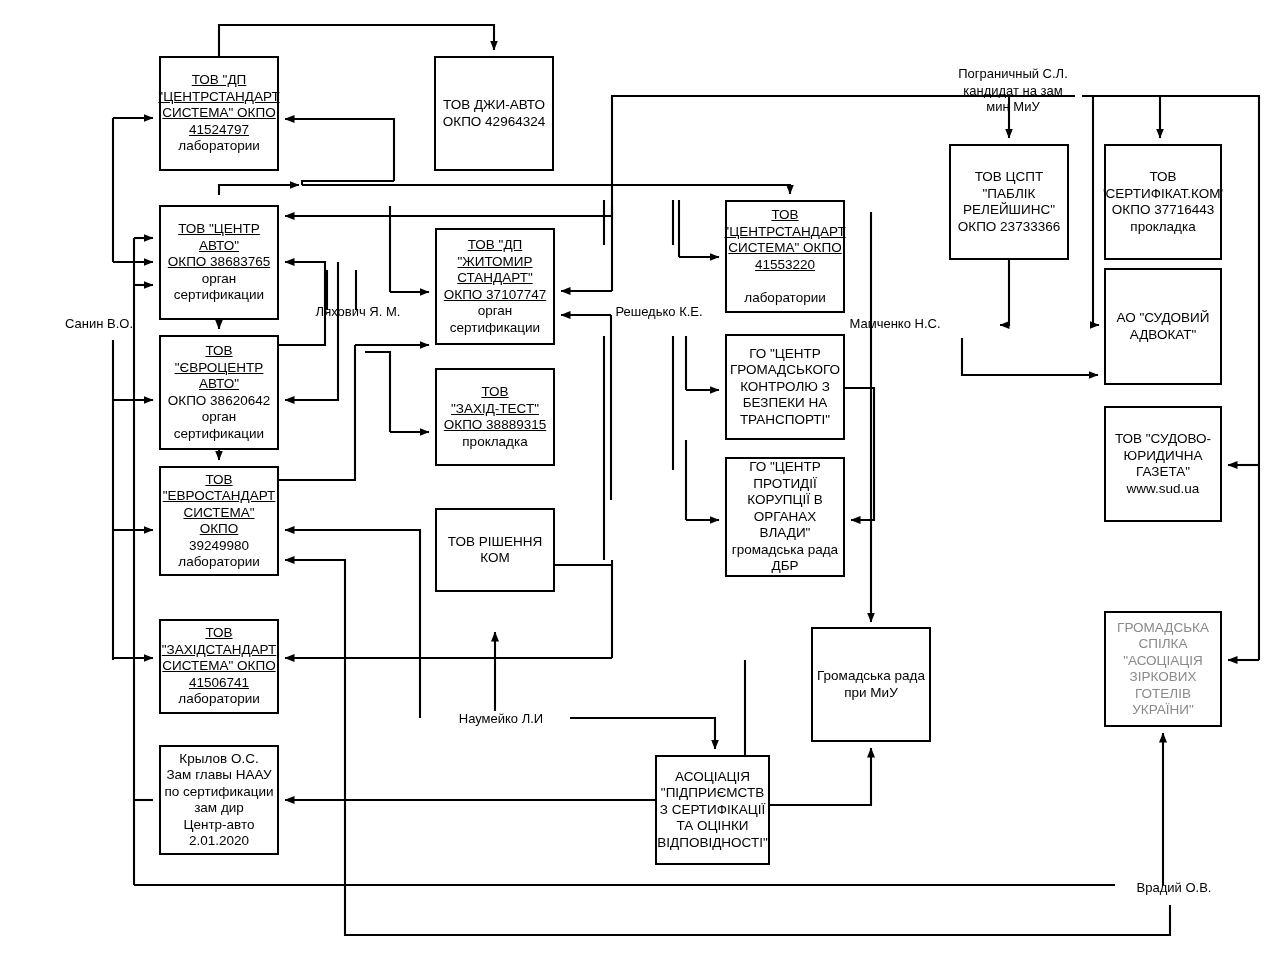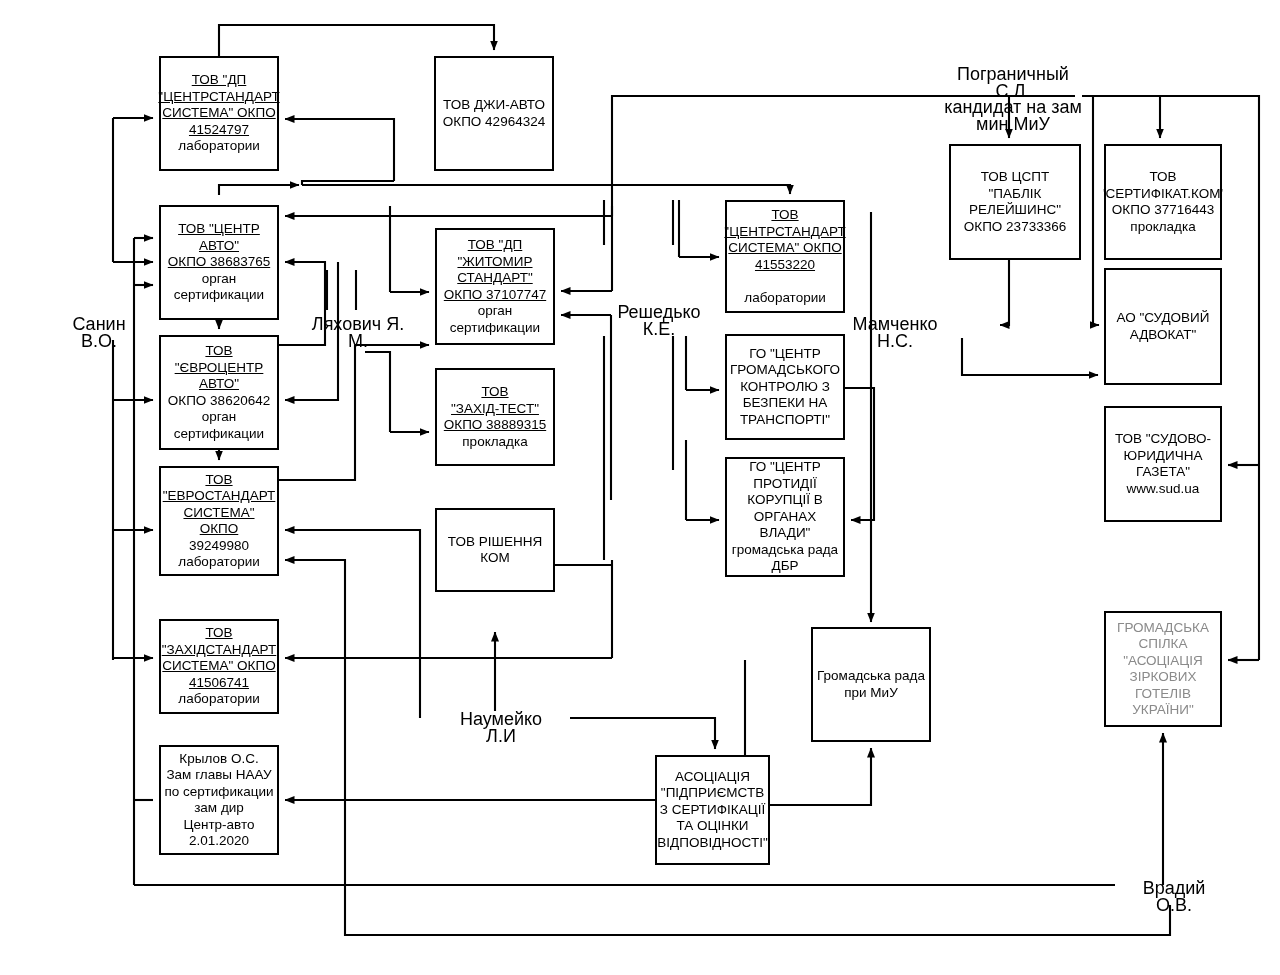--- a/index.html
+++ b/index.html
@@ -6,21 +6,21 @@
   body{width:1280px;height:975px;overflow:hidden;
        font-family:"Liberation Sans","DejaVu Sans",sans-serif;}
   #canvas{position:relative;width:1280px;height:975px;}
   svg.wires{position:absolute;left:0;top:0;width:1280px;height:975px;}
   .node{position:absolute;border:2px solid #000;background:#fff;
         display:flex;align-items:center;justify-content:center;
         text-align:center;box-sizing:border-box;}
   .node .txt{font-size:13.5px;line-height:16.5px;color:#000;padding:0 2px;
              white-space:pre-line;}
   .node.gray .txt{color:#8a8a8a;}
-  .plabel{position:absolute;font-size:18px;line-height:16.5px;color:#000;
+  .plabel{position:absolute;font-size:13px;line-height:16.5px;color:#000;
           text-align:center;white-space:pre-line;}
   .u{text-decoration:underline;}
 </style>
 </head>
 <body>
 
 <div id="canvas">
 
   <svg class="wires" viewBox="0 0 1280 975" xmlns="http://www.w3.org/2000/svg">
     <defs>
@@ -181,39 +181,39 @@
       </div>
       <div class="node" style="left: 725px; top: 457px; width: 120px; height: 120px;">
         <div class="txt"><span>ГО "ЦЕНТР</span><br><span>ПРОТИДІЇ</span><br><span>КОРУПЦІЇ В</span><br><span>ОРГАНАХ</span><br><span>ВЛАДИ"</span><br><span>громадська рада</span><br><span>ДБР</span></div>
       </div>
       <div class="node" style="left: 811px; top: 627px; width: 120px; height: 115px;">
         <div class="txt"><span>Громадська рада</span><br><span>при МиУ</span></div>
       </div>
       <div class="node" style="left: 655px; top: 755px; width: 115px; height: 110px;">
         <div class="txt"><span>АСОЦІАЦІЯ</span><br><span>"ПІДПРИЄМСТВ</span><br><span>З СЕРТИФІКАЦІЇ</span><br><span>ТА ОЦІНКИ</span><br><span>ВІДПОВІДНОСТІ"</span></div>
       </div>
-      <div class="node" style="left: 949px; top: 144px; width: 132px; height: 116px;">
+      <div class="node" style="left: 949px; top: 144px; width: 120px; height: 116px;">
         <div class="txt"><span>ТОВ ЦСПТ</span><br><span>"ПАБЛІК</span><br><span>РЕЛЕЙШИНС"</span><br><span>ОКПО 23733366</span></div>
       </div>
       <div class="node" style="left: 1104px; top: 144px; width: 118px; height: 116px;">
         <div class="txt"><span>ТОВ</span><br><span>'СЕРТИФІКАТ.КОМ'</span><br><span>ОКПО 37716443</span><br><span>прокладка</span></div>
       </div>
       <div class="node" style="left: 1104px; top: 268px; width: 118px; height: 117px;">
         <div class="txt"><span>АО "СУДОВИЙ</span><br><span>АДВОКАТ"</span></div>
       </div>
       <div class="node" style="left: 1104px; top: 406px; width: 118px; height: 116px;">
         <div class="txt"><span>ТОВ "СУДОВО-</span><br><span>ЮРИДИЧНА</span><br><span>ГАЗЕТА"</span><br><span>www.sud.ua</span></div>
       </div>
       <div class="node gray" style="left: 1104px; top: 611px; width: 118px; height: 116px;">
         <div class="txt"><span>ГРОМАДСЬКА</span><br><span>СПІЛКА</span><br><span>"АСОЦІАЦІЯ</span><br><span>ЗІРКОВИХ</span><br><span>ГОТЕЛІВ</span><br><span>УКРАЇНИ"</span></div>
       </div>
     </div>
   <div id="labels-host">
       <div class="plabel" style="left: 56px; top: 316px; width: 86px;">Санин В.О.</div>
-      <div class="plabel" style="left: 307px; top: 316px; width: 102px;">Ляхович Я. М.</div>
+      <div class="plabel" style="left: 307px; top: 304px; width: 102px;">Ляхович Я. М.</div>
       <div class="plabel" style="left: 608px; top: 304px; width: 102px;">Решедько К.Е.</div>
       <div class="plabel" style="left: 842px; top: 316px; width: 106px;">Мамченко Н.С.</div>
       <div class="plabel" style="left: 944px; top: 66px; width: 138px;">Пограничный С.Л.
 кандидат на зам
 мин МиУ</div>
       <div class="plabel" style="left: 449px; top: 711px; width: 104px;">Наумейко Л.И</div>
       <div class="plabel" style="left: 1126px; top: 880px; width: 96px;">Врадий  О.В.</div>
     </div>
 </div>
 

